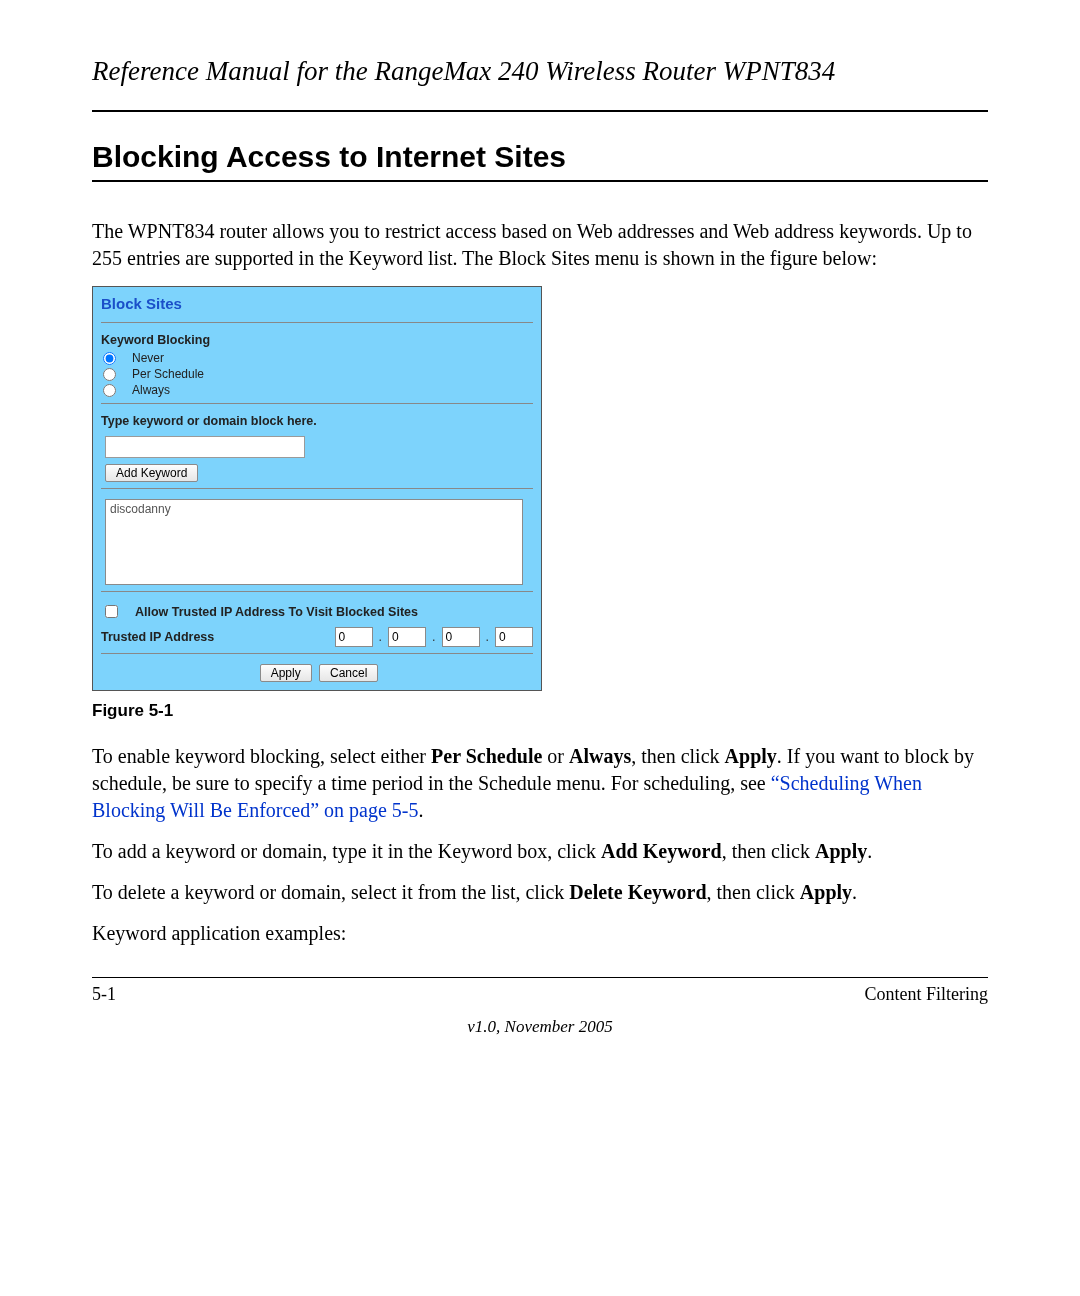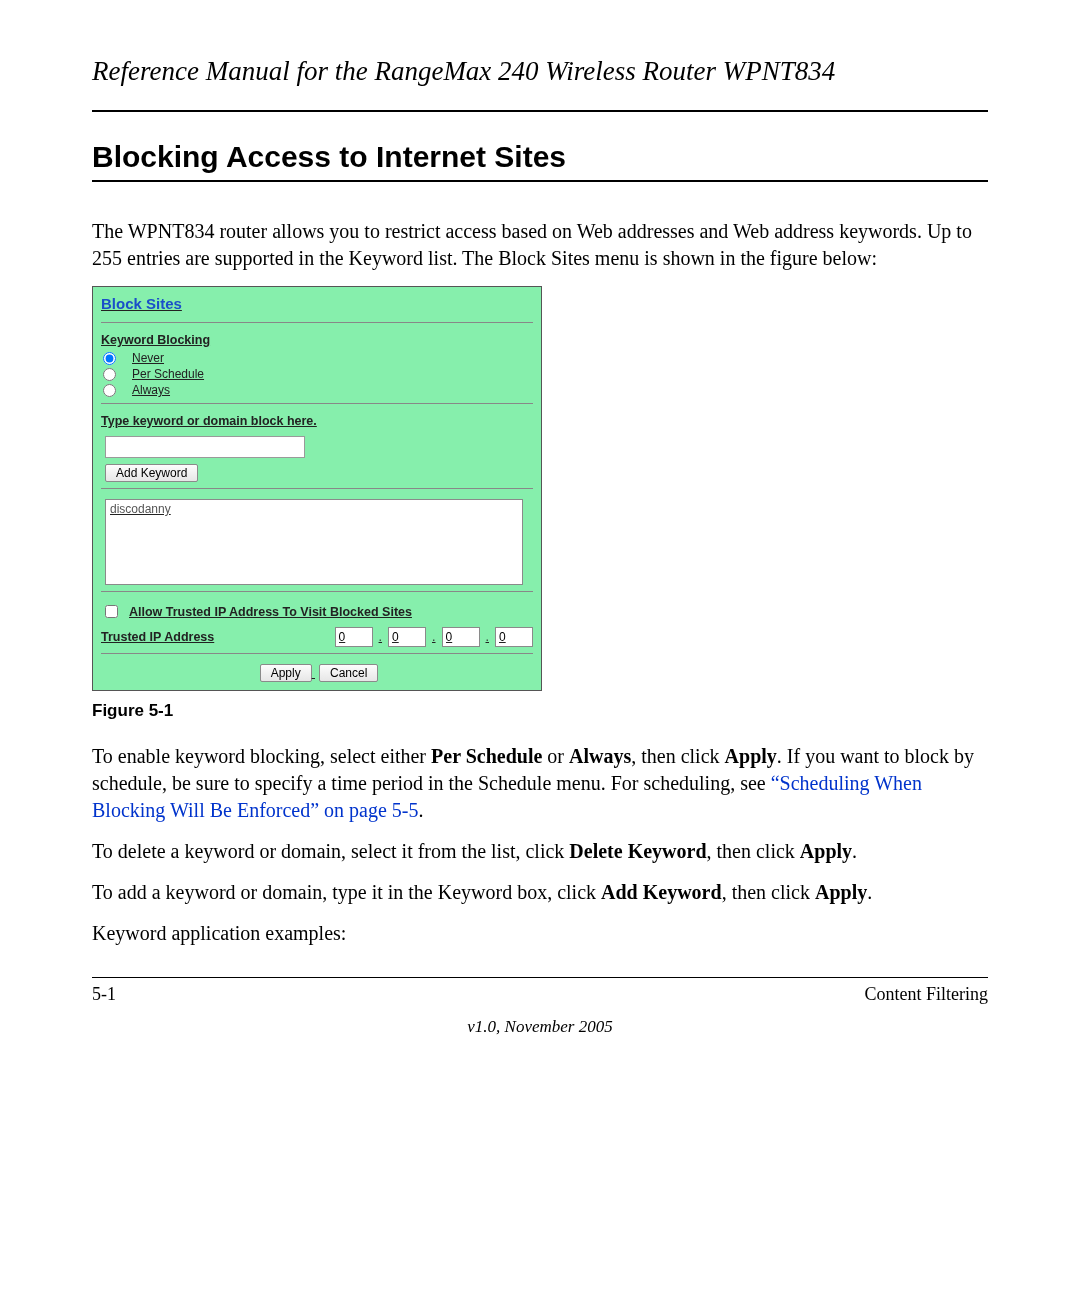--- a/index.html
+++ b/index.html
@@ -67,27 +67,26 @@
   .figure-caption {
     font-family: Arial, Helvetica, sans-serif;
     font-weight: bold;
     font-size: 17px;
     margin: 10px 0 22px 0;
   }
   
   .panel {
     width: 450px;
     border: 1px solid #555;
-    background: #86efac;
+    background: #7dd3fc;
     font-family: Arial, Helvetica, sans-serif;
     font-size: 12px;
     color: #222;
     padding: 6px 8px 8px 8px;
     box-sizing: border-box;
-    text-decoration: underline;
   }
   .panel .panel-title {
     color: #1a4fc9;
     font-weight: bold;
     font-size: 15px;
     margin: 2px 0 10px 0;
   }
   .panel hr.sep {
     border: none;
     border-top: 1px solid #888;
@@ -135,21 +134,21 @@
     padding: 2px 4px;
     font-family: Arial, sans-serif;
     font-size: 12px;
     color: #555;
     box-sizing: border-box;
   }
   .panel .btn-row { margin-left: 0; }
   .panel .chk-row {
     display: flex;
     align-items: center;
-    gap: 8px;
+    gap: 14px;
     font-weight: bold;
     font-size: 12.5px;
     margin: 2px 0 6px 0;
   }
   .panel .ip-row {
     display: flex;
     align-items: center;
     gap: 6px;
     font-weight: bold;
     font-size: 12.5px;
@@ -257,25 +256,25 @@
       </div>
     </div>
     <div class="figure-caption">Figure 5-1</div>
   </div>
 
   <p class="body">
     <span>To enable keyword blocking, select either </span><span class="bold">Per Schedule</span><span> or </span><span class="bold">Always</span><span>, then click </span><span class="bold">Apply</span><span>. If you want to block by schedule, be sure to specify a time period in the Schedule menu. For scheduling, see </span><span class="xref">“Scheduling When Blocking Will Be Enforced” on page 5-5</span><span>.</span>
   </p>
 
   <p class="body">
+    <span>To add a keyword or domain, type it in the Keyword box, click </span><span class="bold">Add Keyword</span><span>, then click </span><span class="bold">Apply</span><span>.</span>
+  </p>
+
+  <p class="body">
     <span>To delete a keyword or domain, select it from the list, click </span><span class="bold">Delete Keyword</span><span>, then click </span><span class="bold">Apply</span><span>.</span>
-  </p>
-
-  <p class="body">
-    <span>To add a keyword or domain, type it in the Keyword box, click </span><span class="bold">Add Keyword</span><span>, then click </span><span class="bold">Apply</span><span>.</span>
   </p>
 
   <p class="body">Keyword application examples:</p>
 
 
   <hr class="footer-rule">
   <div class="footer-row">
     <span>5-1</span>
     <span>Content Filtering</span>
   </div>

